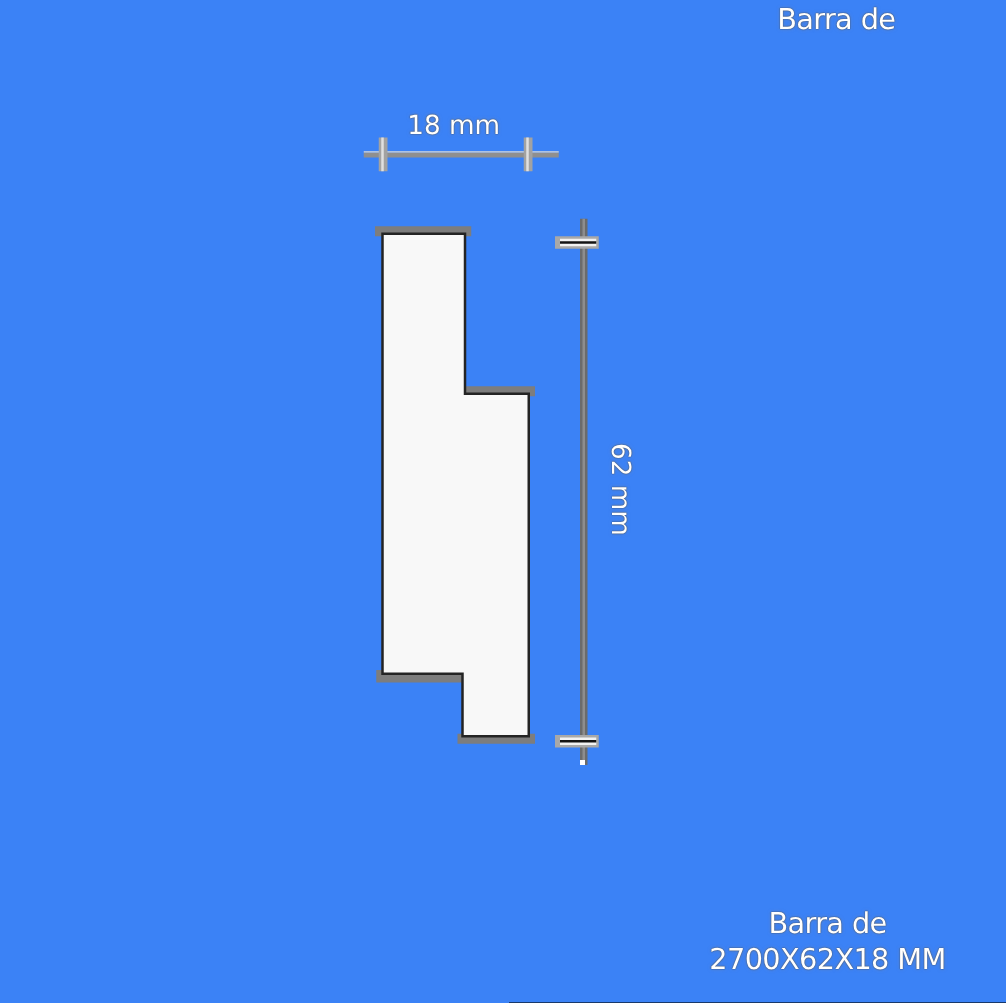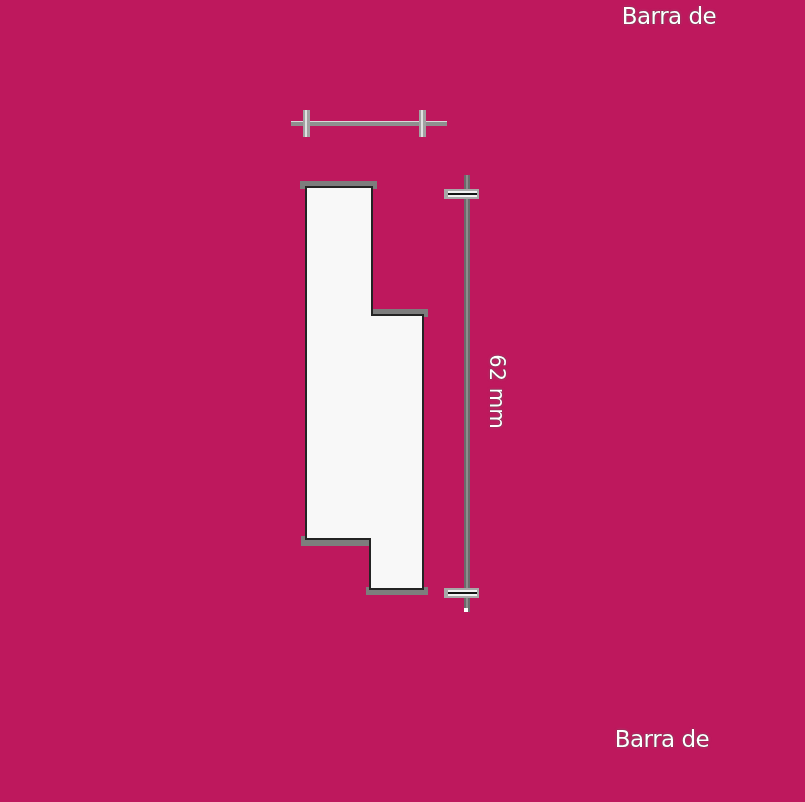--- a/index.html
+++ b/index.html
@@ -4,21 +4,21 @@
 <style>
   html, body {
     margin: 0;
     padding: 0;
     background: #000000;
   }
   .canvas {
     position: relative;
     width: 805px;
     height: 802px;
-    background: #be185d;
+    background: #3b82f6;
     overflow: hidden;
     font-family: "DejaVu Sans", sans-serif;
   }
   .drawing-svg {
     position: absolute;
     left: 0;
     top: 0;
   }
   .label {
     position: absolute;
@@ -106,20 +106,22 @@
       </g>
 
       <rect x="464" y="608" width="4" height="4" fill="#ffffff"></rect>
     </g>
   </svg>
 
   <div class="label title-block">
     <div>Barra de</div>
   </div>
 
+  <div class="label dim-width-label">18 mm</div>
 
   <div class="label dim-height-label">62 mm</div>
 
   <div class="label footer-block">
     <div>Barra de</div>
+    <div>2700X62X18 MM</div>
   </div>
 
 </div>
 
 </body></html>

